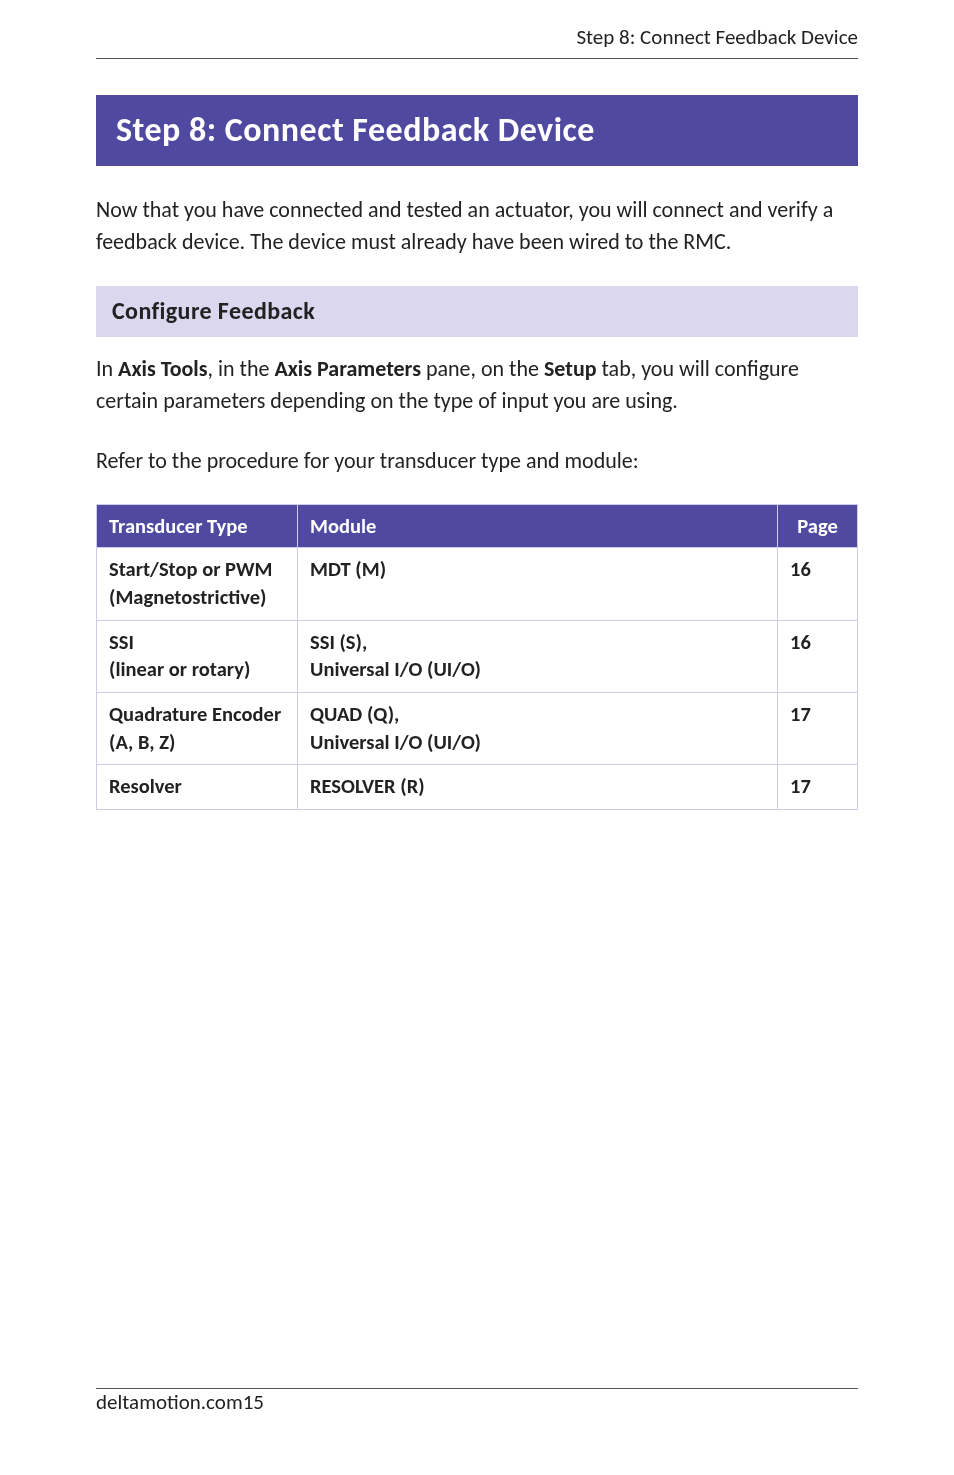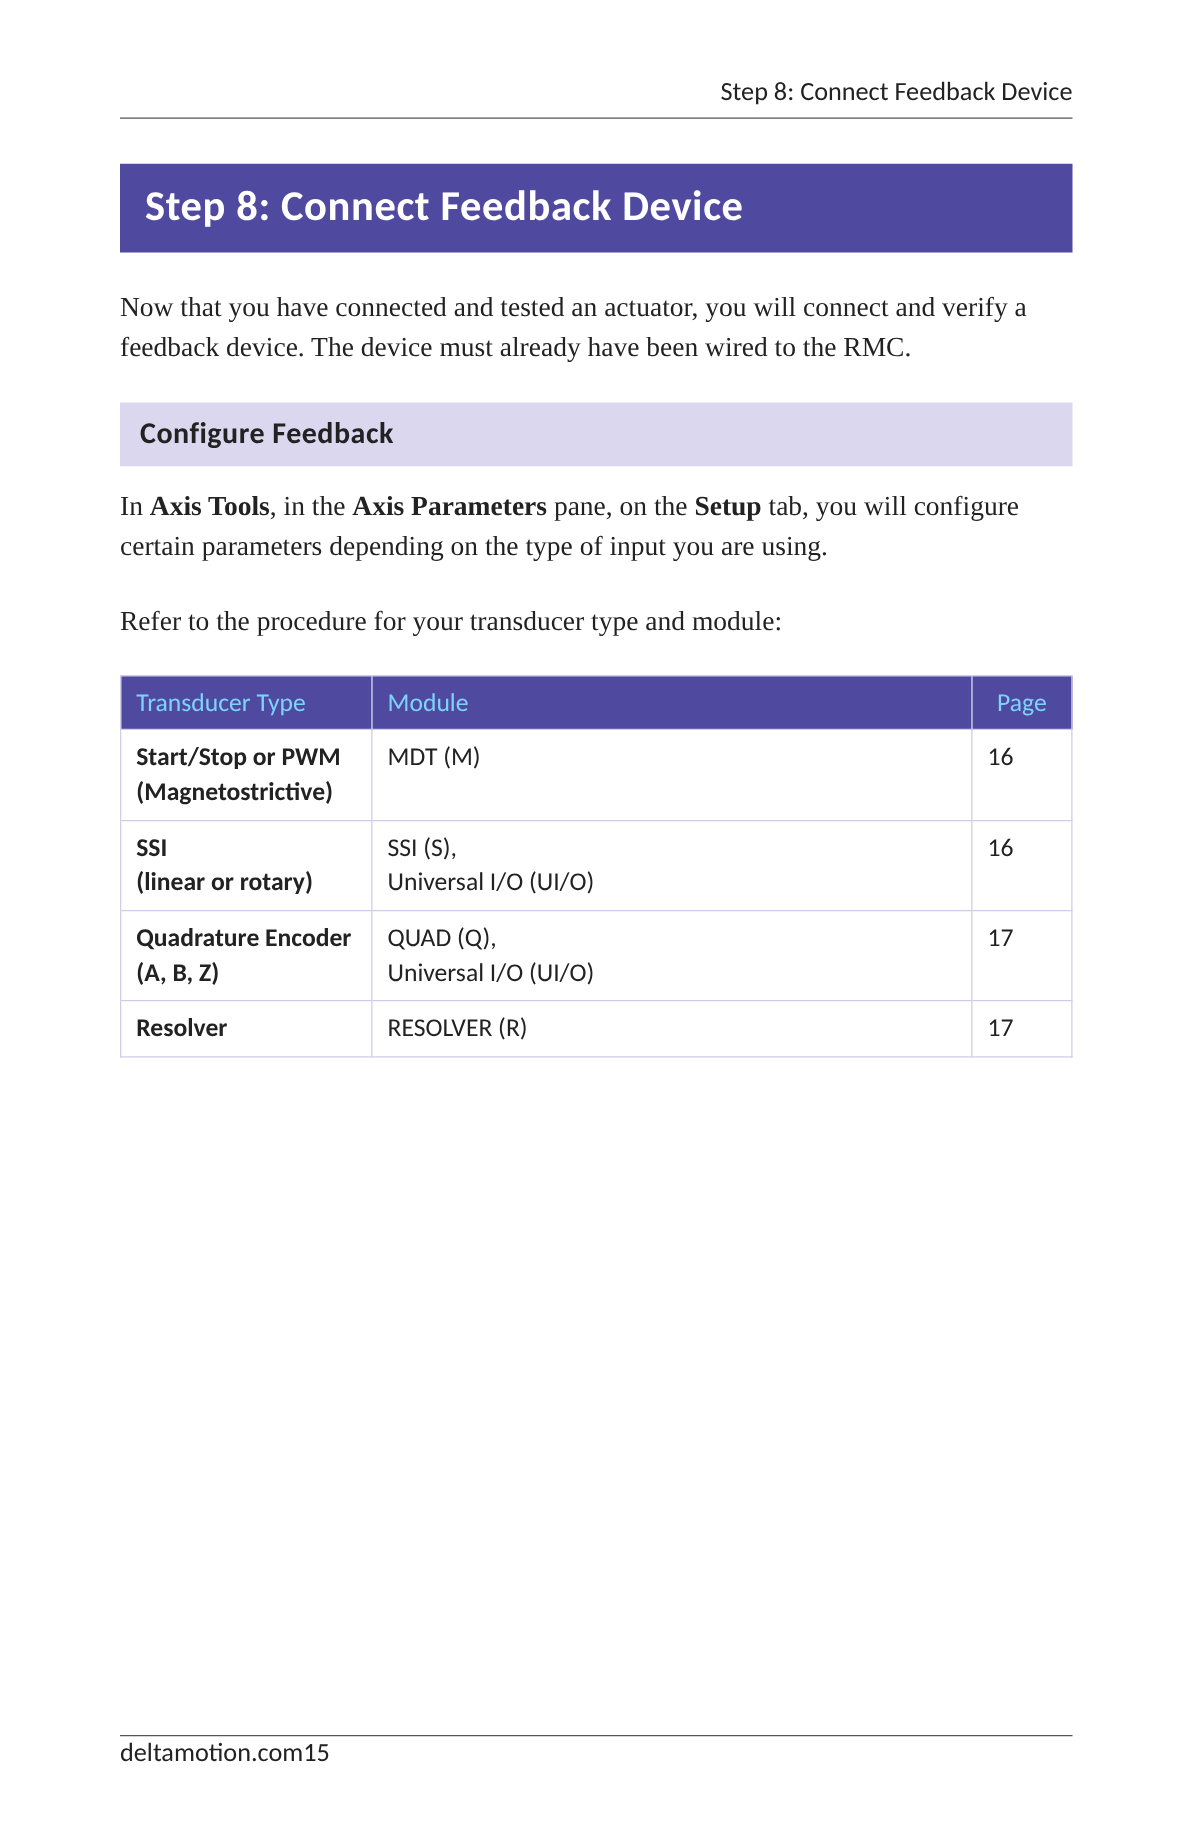--- a/index.html
+++ b/index.html
@@ -5,21 +5,21 @@
   * { box-sizing: border-box; margin: 0; padding: 0; }
   body {
     font-family: "Segoe UI", "Calibri", Arial, sans-serif;
     background: #fff;
     width: 954px;
     height: 1475px;
     position: relative;
     color: #222;
   }
   .page {
-    padding: 60px 96px 0 96px;
+    padding: 24px 96px 0 96px;
   }
   .running-head {
     text-align: right;
     font-size: 21px;
     color: #222;
     padding-bottom: 8px;
     border-bottom: 1.5px solid #555;
     margin-bottom: 36px;
   }
   .step-banner {
@@ -28,53 +28,53 @@
     font-size: 34px;
     font-weight: 700;
     padding: 14px 20px 16px 20px;
     margin-bottom: 28px;
     letter-spacing: 0.5px;
   }
   .body-text {
     font-size: 22px;
     line-height: 1.45;
     margin: 0 0 28px 0;
-    font-family: Liberation Serif, serif;
   }
   .sub-banner {
     background: #dad7ee;
     color: #222;
     font-size: 24px;
     font-weight: 700;
     padding: 10px 16px 12px 16px;
     margin-bottom: 16px;
     letter-spacing: 0.4px;
   }
   .bold { font-weight: 700; }
   table.tx {
     border-collapse: collapse;
     width: 100%;
     margin-top: 8px;
     font-size: 20.5px;
   }
   table.tx th {
     background: #4f4a9f;
-    color: #7dd3fc;
+    color: #ffffff;
     text-align: left;
-    font-weight: 400;
+    font-weight: 700;
     padding: 8px 12px;
     border: 1.5px solid #cfccea;
     margin-top: 14px;
   }
   table.tx th.page-col { text-align: center; }
   table.tx td {
     border: 1.5px solid #cfccea;
     padding: 8px 12px;
     vertical-align: top;
     line-height: 1.35;
+    font-weight: bold;
   }
   table.tx td.type-col { font-weight: 700; width: 201px; }
   table.tx td.page-col { width: 80px; }
   .footer {
     position: absolute;
     bottom: 60px;
     left: 96px;
     right: 96px;
     border-top: 1.5px solid #555;
     display: flex;

